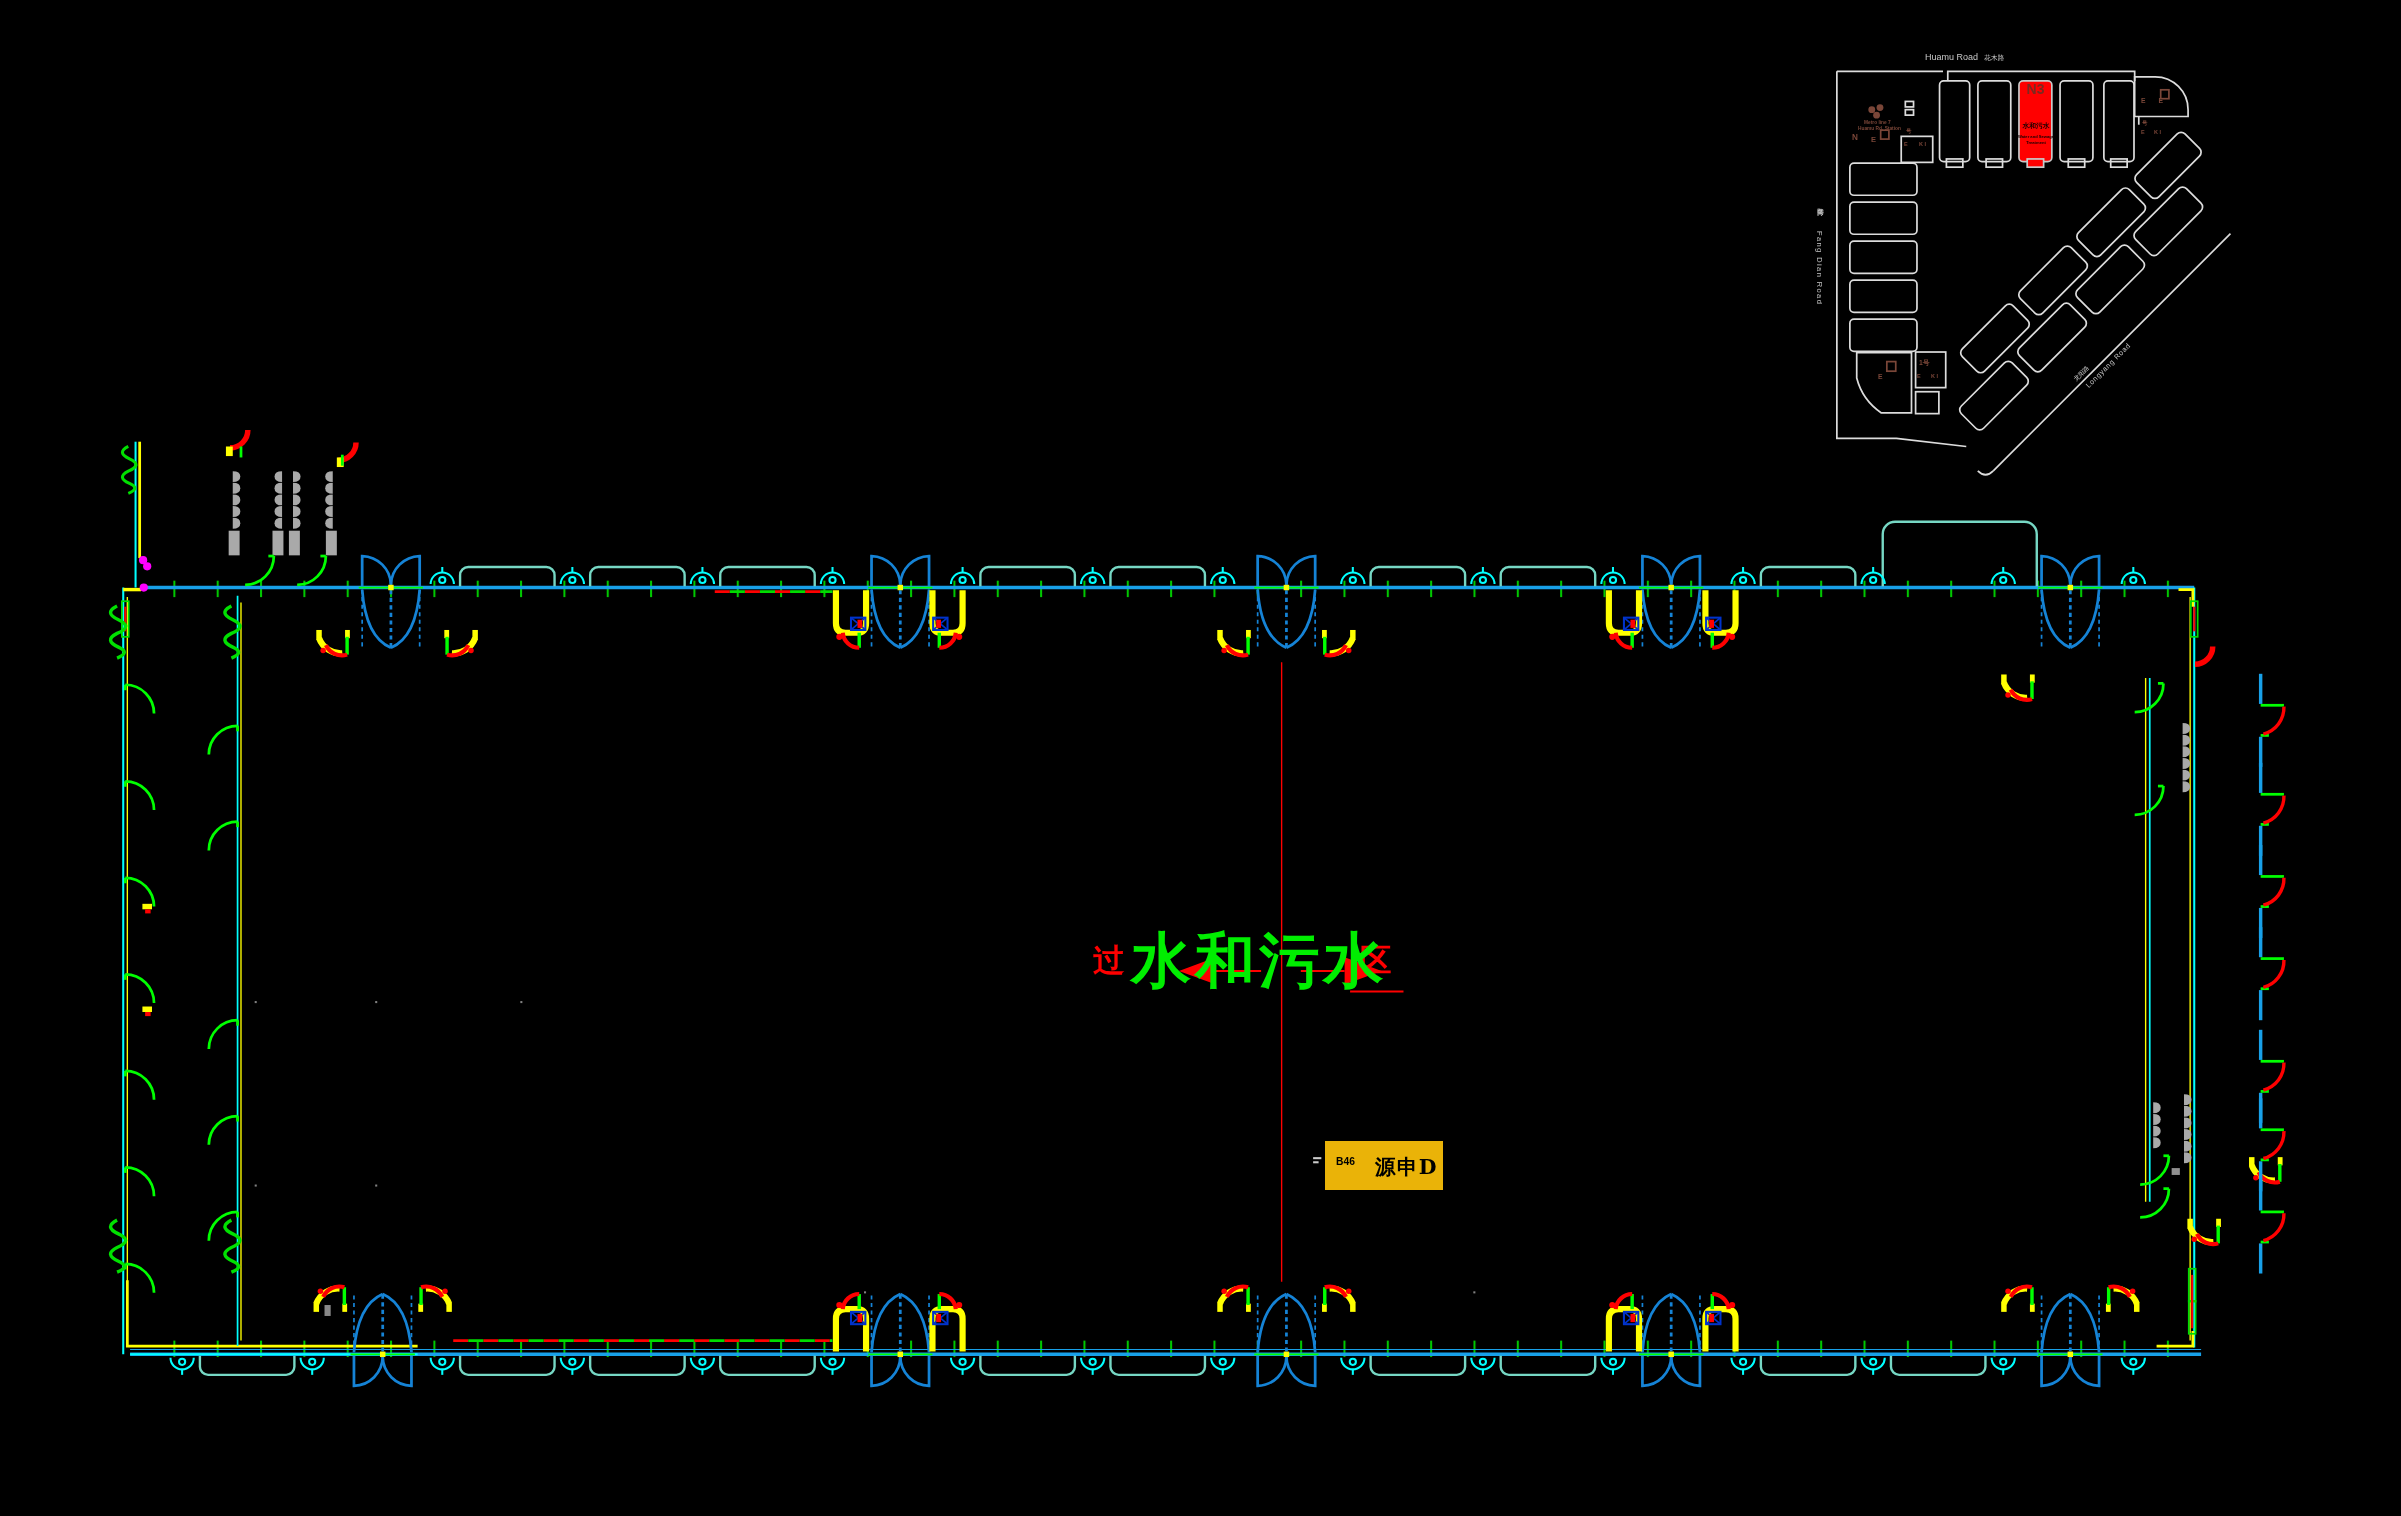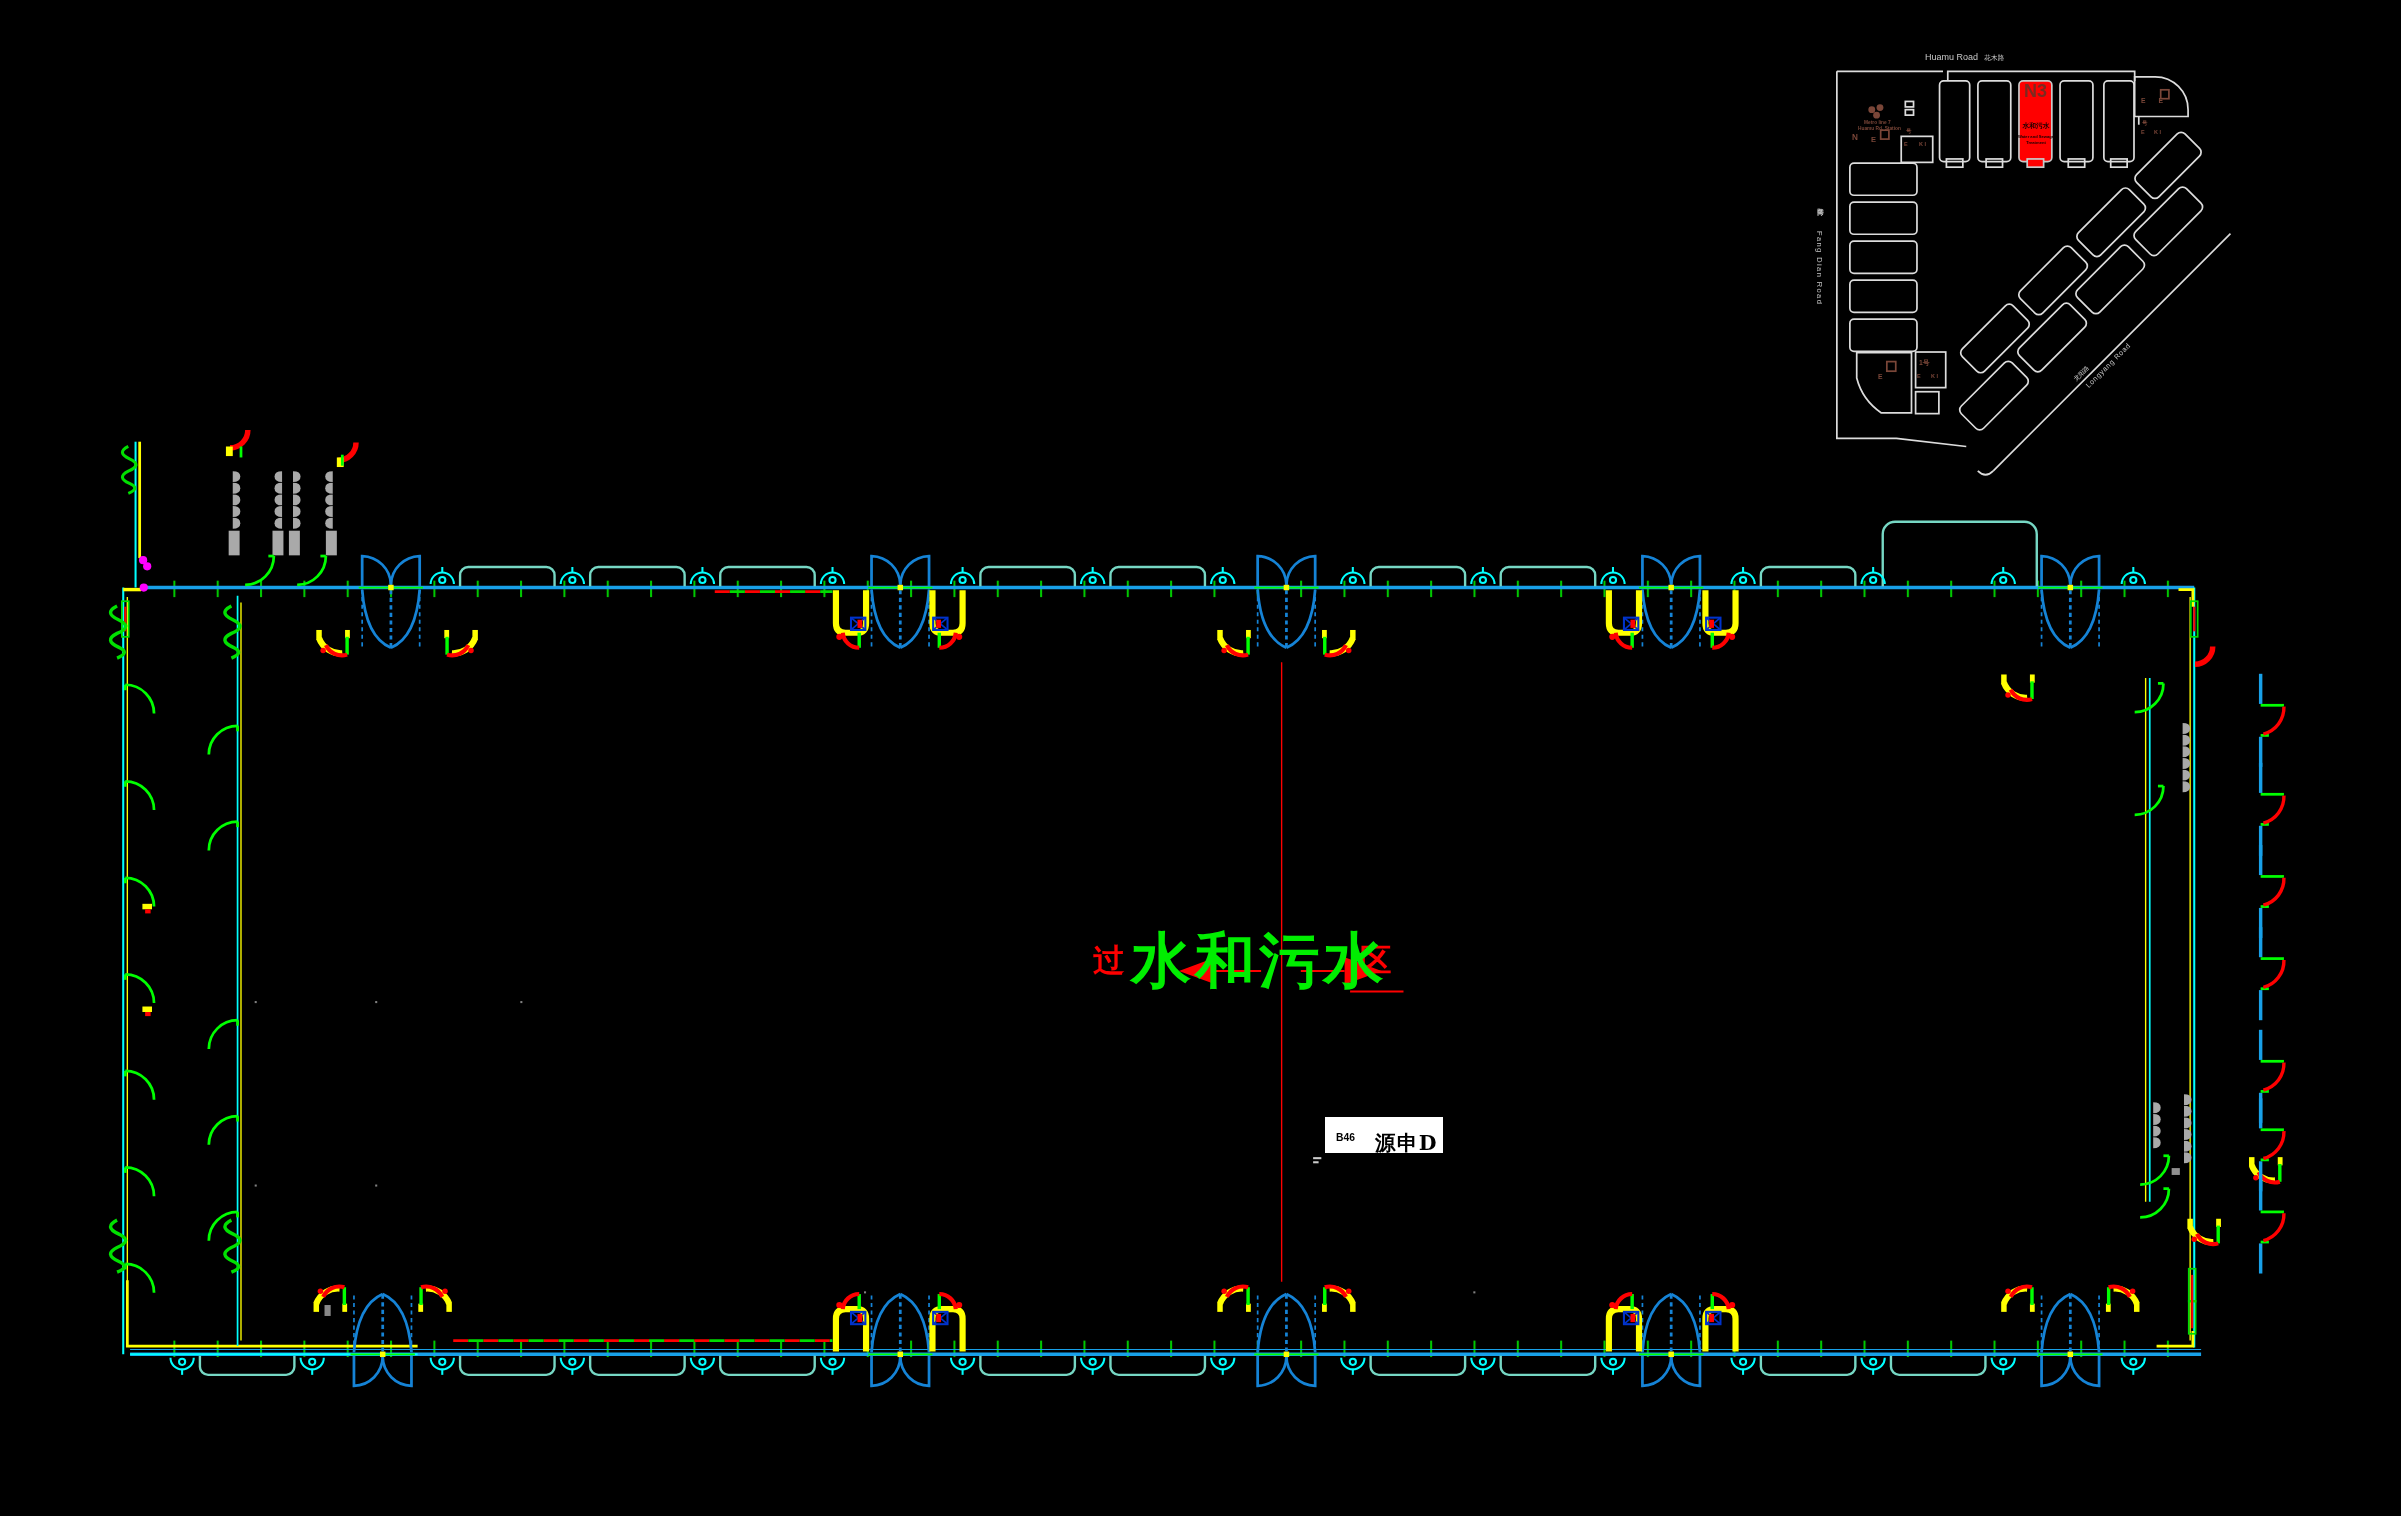--- a/index.html
+++ b/index.html
@@ -5,21 +5,21 @@
   html,body{margin:0;padding:0;background:#000;}
   .stage{position:relative;width:2401px;height:1516px;background:#000;overflow:hidden;
          font-family:"Liberation Sans",sans-serif;}
   .stage svg{position:absolute;left:0;top:0;}
   .t{position:absolute;white-space:nowrap;line-height:1;}
   .vert{writing-mode:vertical-rl;}
   .ctr{text-align:center;}
   #main-title{font-family:"DejaVu Serif",serif;font-weight:bold;font-size:60px;
               letter-spacing:4.1px;color:#00EE00;z-index:6;}
   .zone{font-family:"DejaVu Serif",serif;font-weight:bold;font-size:31.5px;color:#FF0000;z-index:5;}
-  #b46-box{position:absolute;left:1325px;top:1117px;width:118px;height:36px;background:#ffffff;z-index:7;}
+  #b46-box{position:absolute;left:1325px;top:1141px;width:118px;height:49px;background:#eab308;z-index:7;}
   #b46-box .code{position:absolute;left:11px;top:15px;font-size:10.3px;font-weight:bold;color:#000;}
   #b46-box .name{position:absolute;left:38px;top:12.3px;font-size:20.5px;font-weight:bold;color:#000;
                  font-family:"DejaVu Serif",serif;letter-spacing:1.4px;margin-left:12px;}
   .site-road{color:#C8C8C8;}
   .brown{color:#7A4638;font-weight:bold;}
   .n3t{color:#140000;font-weight:bold;}
 </style>
 </head>
 <body>
 
@@ -416,21 +416,21 @@
   <span class="name">源申D</span>
 </div>
 
 <div class="t site-road" style="left:1984px;top:55px;font-size:6.8px;">花木路</div>
 <div class="t site-road" style="left:1925px;top:53px;font-size:9px;">Huamu Road</div>
 <div class="t site-road vert" style="left:1816px;top:203px;font-size:6.8px;">芳甸路</div>
 <div class="t site-road vert" style="left:1815px;top:231px;font-size:7.5px;letter-spacing:1.4px;">Fang Dian Road</div>
 <div class="t site-road" style="left:2075px;top:377px;font-size:6.2px;transform:rotate(-45deg);transform-origin:0 50%;">龙阳路</div>
 <div class="t site-road" style="left:2087px;top:383px;font-size:7.2px;letter-spacing:0.7px;transform:rotate(-45deg);transform-origin:0 50%;">Longyang Road</div>
 
-<div class="t ctr" style="left:2019px;top:82px;width:33px;font-size:18px;font-weight:bold;color:#7B2A20;font-family:'Liberation Sans',sans-serif;">N3</div>
+<div class="t ctr" style="left:2019px;top:82px;width:33px;font-size:14px;font-weight:bold;color:#7B2A20;font-family:'Liberation Sans',sans-serif;">N3</div>
 <div class="t ctr n3t" style="left:2018px;top:123px;width:36px;font-size:6.8px;">水和污水</div>
 <div class="t ctr n3t" style="left:2018px;top:135px;width:36px;font-size:4.1px;">Water and Sewage</div>
 <div class="t ctr n3t" style="left:2018px;top:141px;width:36px;font-size:4.1px;">Treatment</div>
 
 <div class="t brown" style="left:1864px;top:121px;font-size:4.8px;">Metro line 7</div>
 <div class="t brown" style="left:1858px;top:127px;font-size:4.8px;">Huamu Rd. Station</div>
 <div class="t brown" style="left:1852px;top:134px;font-size:8.2px;">N</div>
 <div class="t brown" style="left:1871px;top:136px;font-size:7.5px;">E</div>
 <div class="t brown" style="left:1906px;top:129px;font-size:5.5px;">号</div>
 <div class="t brown" style="left:1904px;top:142px;font-size:5.5px;">E</div>

